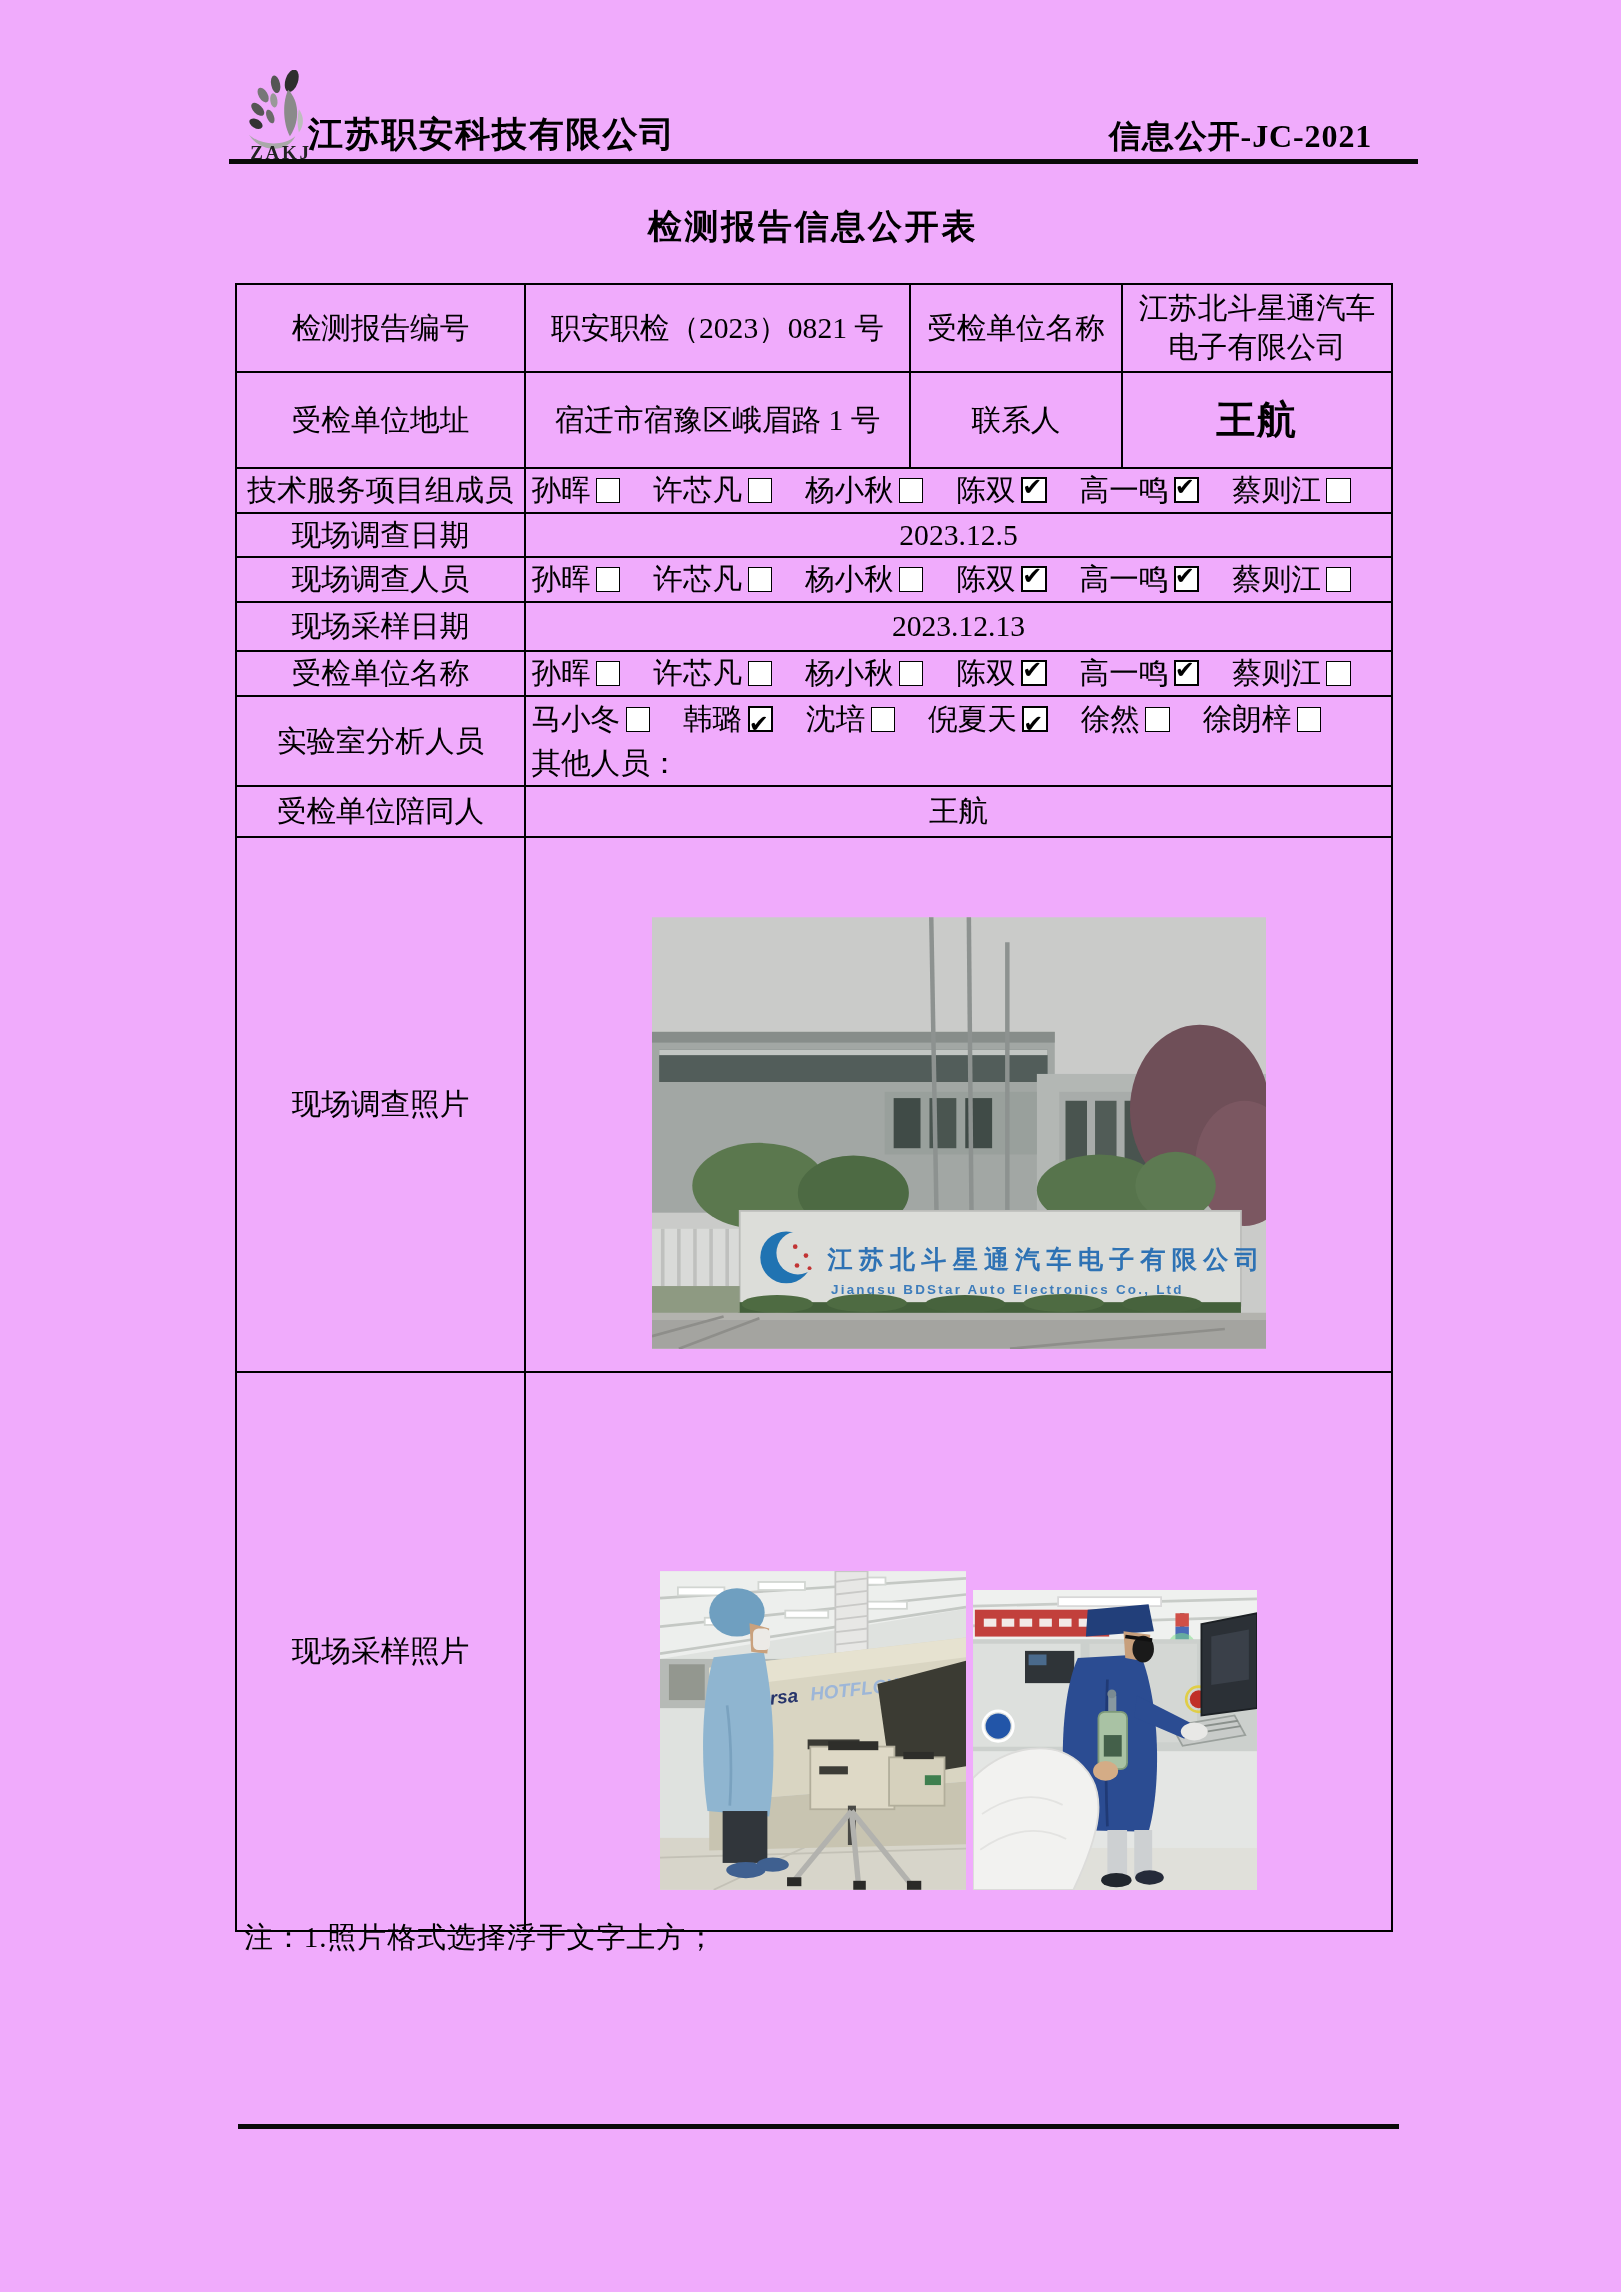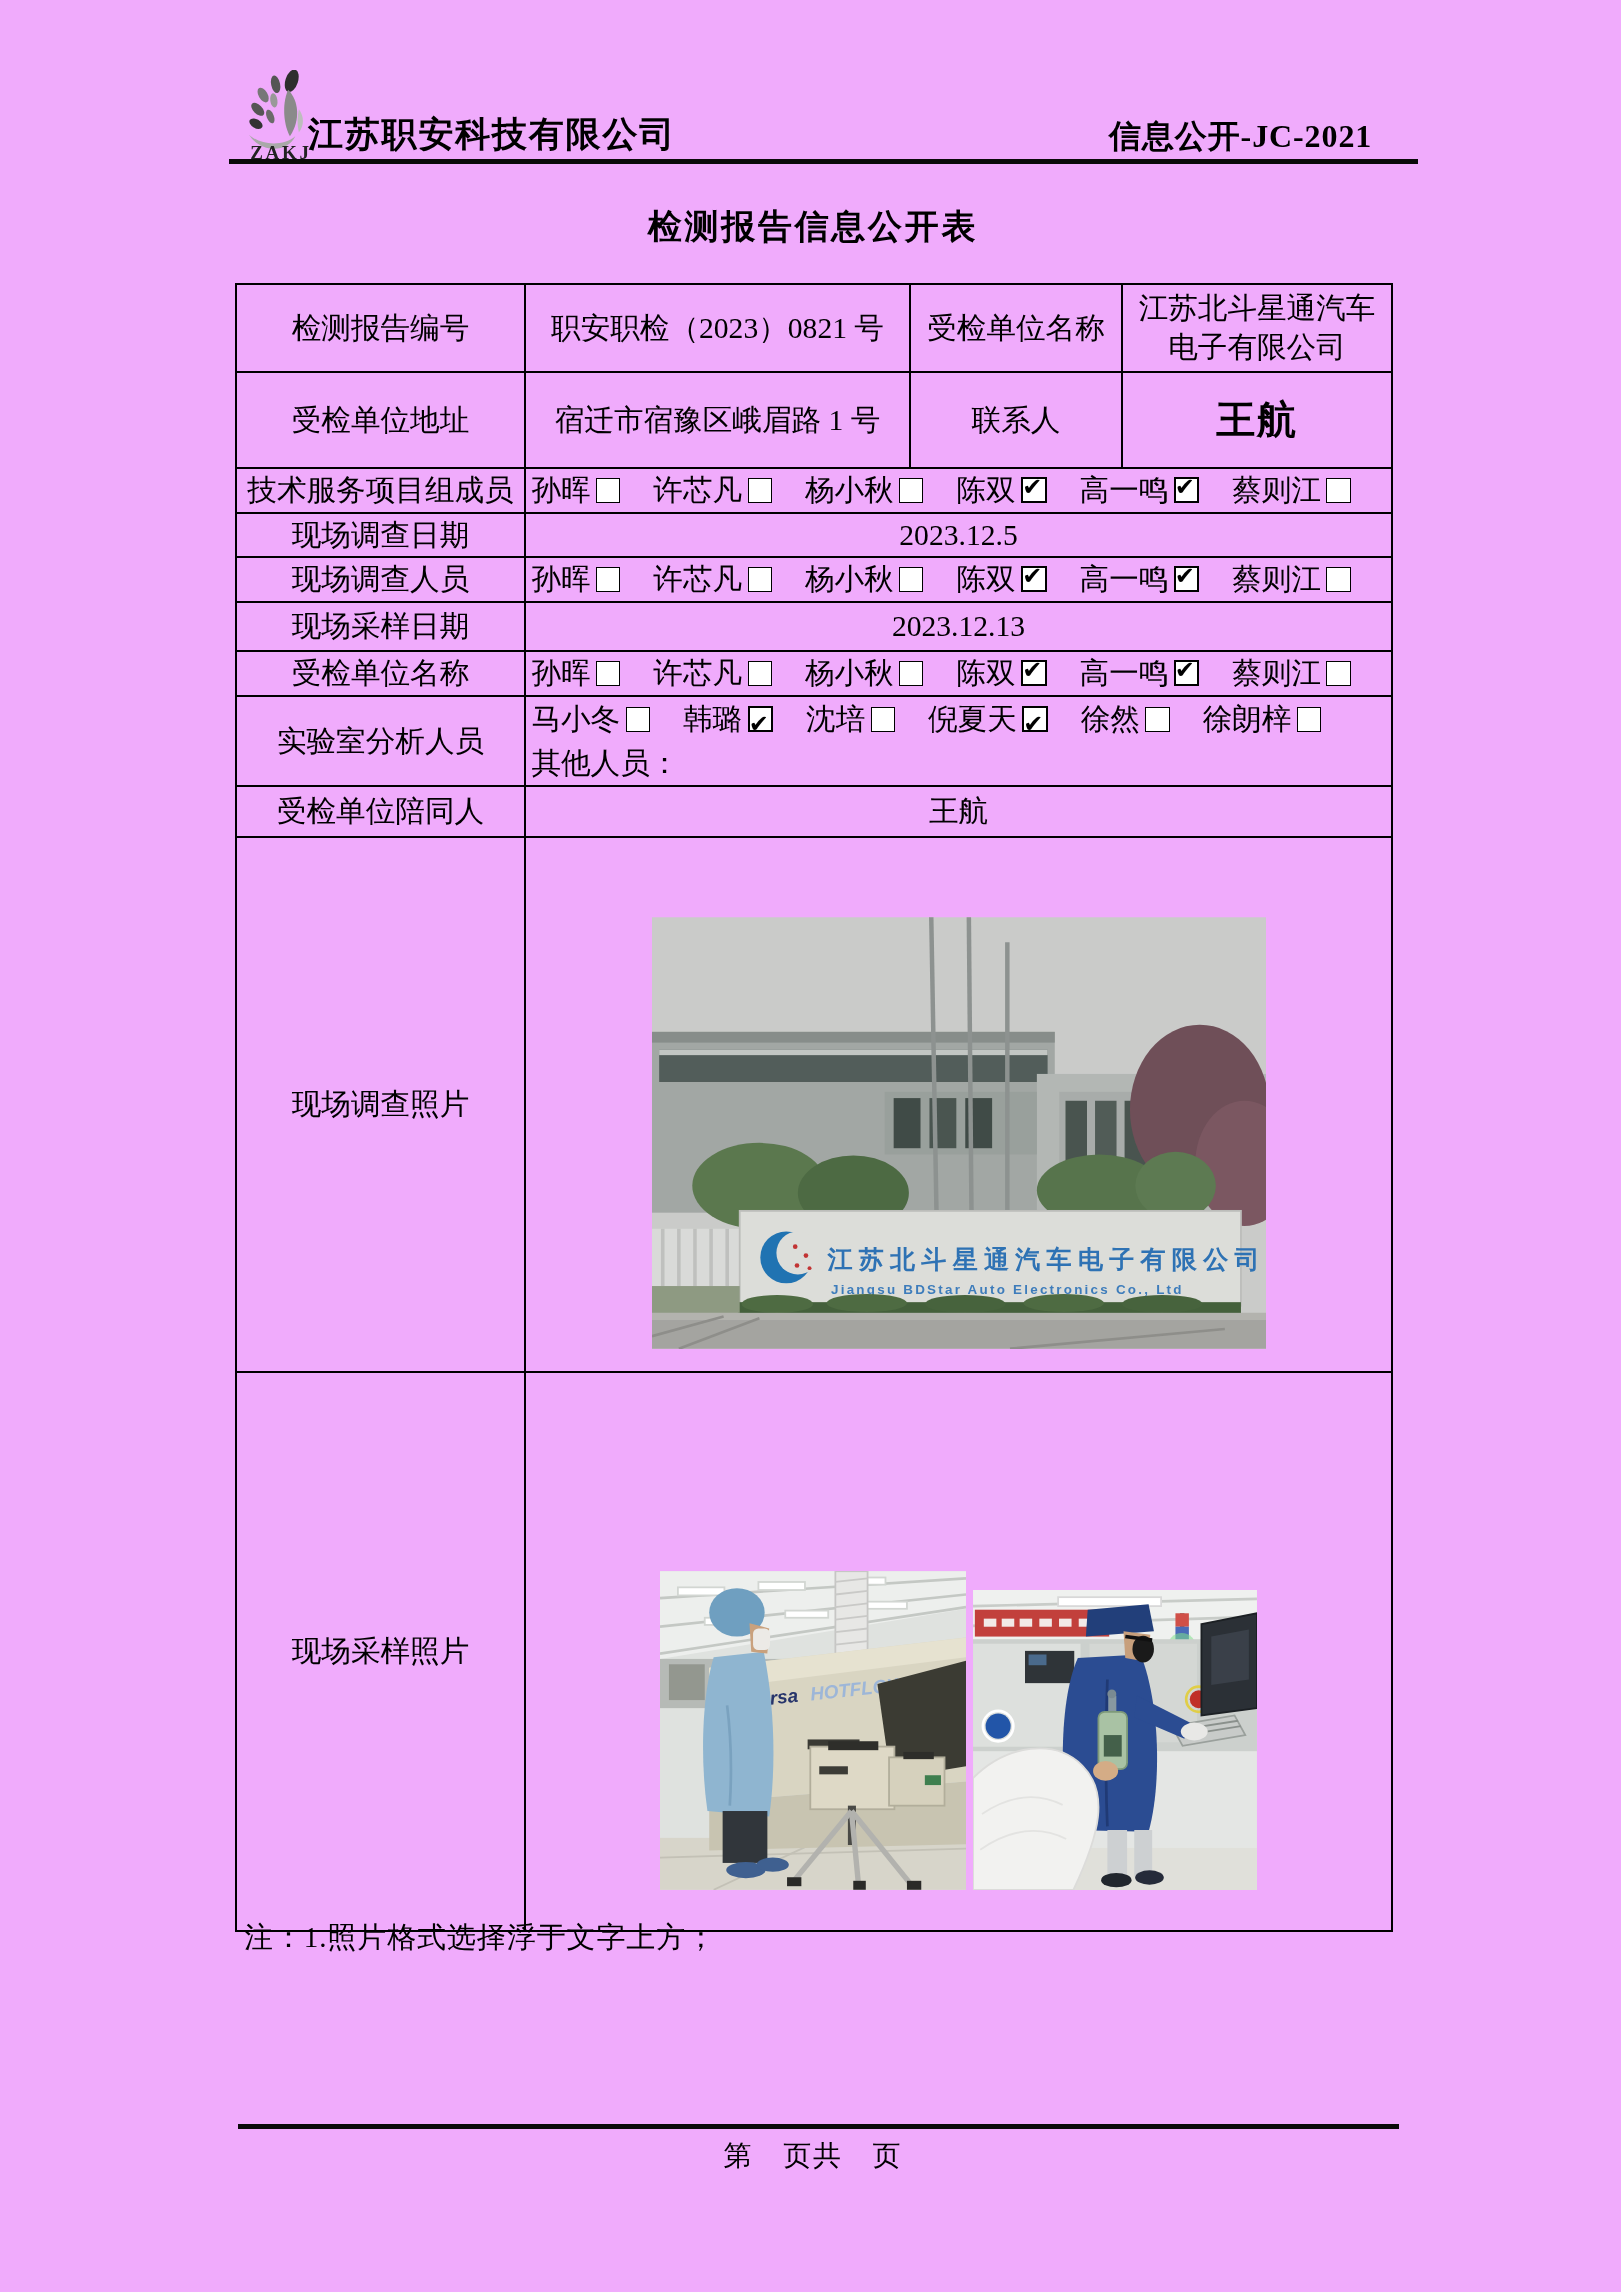--- a/index.html
+++ b/index.html
@@ -403,16 +403,15 @@
           </svg>
 
         </div>
       </td>
     </tr>
   </tbody>
     </table>
 
   <div id="note">注：1.照片格式选择浮于文字上方；</div>
   <div id="ftr-rule"></div>
-  <div id="ftr-text">第　页共　页</div>
 
 </div>
 
 
 </body></html>

